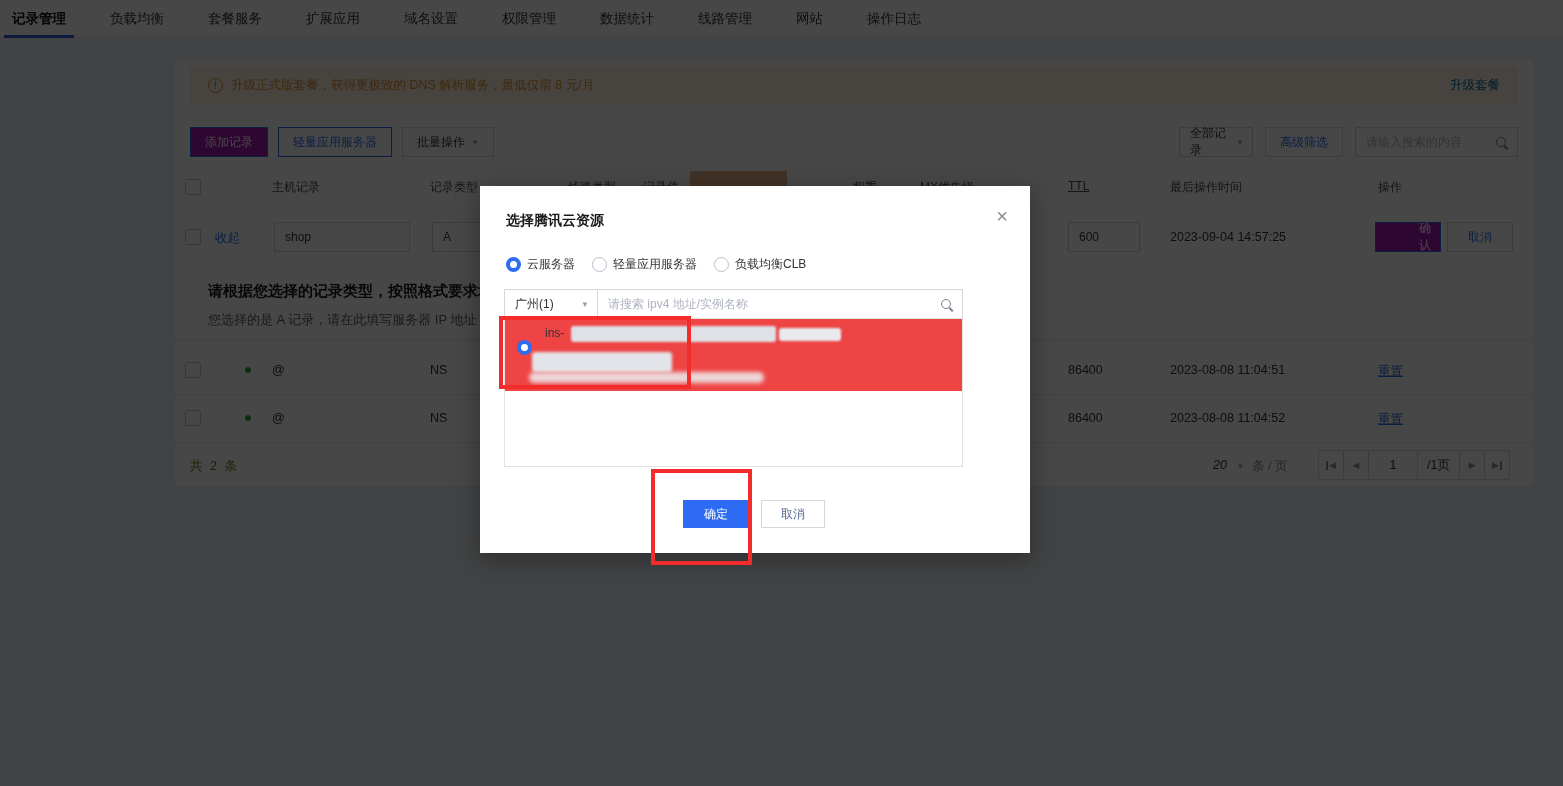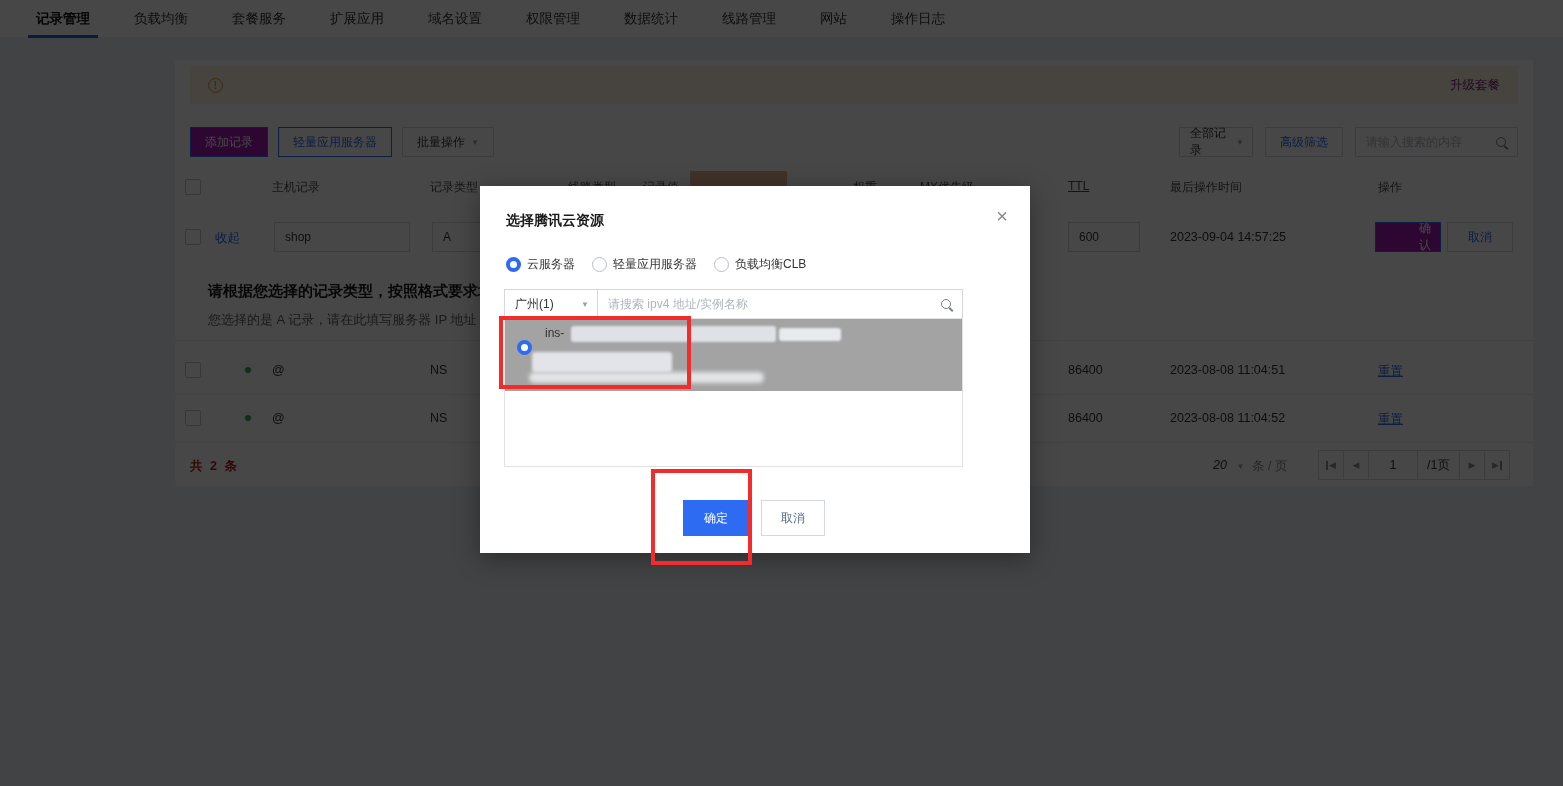--- a/index.html
+++ b/index.html
@@ -2,35 +2,35 @@
 <html><head>
 <meta charset="utf-8">
 <style>
   * { margin:0; padding:0; box-sizing:border-box; }
   html,body { width:1563px; height:786px; overflow:hidden; }
   body { font-family:"Liberation Sans","DejaVu Sans",sans-serif; background:#eef0f4; color:#333; }
   .screen { position:relative; width:1563px; height:786px; background:#eef0f4; }
 
   
   .topnav { position:absolute; left:0; top:0; width:1563px; height:38px; background:#fff;
-            display:flex; align-items:center; padding-left:36px; gap:44px; border-bottom:1px solid #ececec; }
+            display:flex; align-items:center; padding-left:12px; gap:44px; border-bottom:1px solid #ececec; }
   .tab { font-size:13.5px; color:#333; height:38px; line-height:38px; position:relative; cursor:pointer; white-space:nowrap; }
   .tab.active { color:#111; font-weight:bold; }
   .tab.active::after { content:""; position:absolute; left:-8px; right:-8px; bottom:0; height:3px; background:#2d5bd9; }
 
   
   .card { position:absolute; left:175px; top:60px; width:1358px; height:426px; background:#fff; }
 
   .banner { position:absolute; left:15px; top:6px; width:1328px; height:38px; background:#fdf3e1;
             display:flex; align-items:center; padding:0 18px; font-size:12.5px; color:#e0912f; }
   .banner .info-ic { width:15px; height:15px; border:1.5px solid #e0912f; border-radius:50%;
             display:inline-flex; align-items:center; justify-content:center; font-size:10px; font-weight:bold;
             color:#e0912f; margin-right:8px; flex:0 0 auto; }
   .banner .spacer { flex:1; }
-  .banner .upgrade { color:#701a75; cursor:pointer; }
+  .banner .upgrade { color:#0369a1; cursor:pointer; }
 
   .toolbar-left { position:absolute; left:15px; top:67px; display:flex; gap:10px; }
   .toolbar-right { position:absolute; right:15px; top:67px; display:flex; gap:12px; }
   .btn { height:30px; display:inline-flex; align-items:center; justify-content:center;
          font-size:12px; cursor:pointer; background:#fff; border:1px solid #d4d7dd; color:#333; padding:0 14px; }
   .btn.primary { background:#a21caf; border-color:#2d6bf2; color:#fff; }
   .btn.outline-blue { border-color:#2d6bf2; color:#2d6bf2; }
   .btn.blue-text { color:#2d6bf2; }
   .caret { font-size:8px; color:#98a0ad; margin-left:6px; }
   .selectbox { height:30px; background:#fff; border:1px solid #d4d7dd; display:inline-flex;
@@ -77,30 +77,30 @@
            z-index:100; box-shadow:0 6px 24px rgba(0,0,0,0.35); }
   .modal-title { position:absolute; left:26px; top:26px; font-size:14px; font-weight:bold; color:#1a1a1a; }
   .modal-close { position:absolute; right:22px; top:20px; font-size:20px; line-height:20px; color:#8a8a8a; cursor:pointer; }
   .radio-row { position:absolute; left:26px; top:70px; display:flex; gap:17px; align-items:center; }
   .radio-item { display:flex; align-items:center; gap:6px; font-size:12px; color:#333; cursor:pointer; }
   .radio { width:15px; height:15px; border-radius:50%; background:#fff; border:1px solid #b9bfc9; flex:0 0 auto; }
   .radio.on { border:4.5px solid #2d6bf2; }
   .regionselect { position:absolute; left:24px; top:103px; width:94px; }
   .modal-search { position:absolute; left:117px; top:103px; width:366px; }
   .listbox { position:absolute; left:24px; top:132px; width:459px; height:149px; border:1px solid #e2e2e2; background:#fff; overflow:hidden; }
-  .listitem { position:relative; width:100%; height:72px; background:#a3a3a3; cursor:pointer; }
+  .listitem { position:relative; width:100%; height:72px; background:#ef4444; cursor:pointer; }
   .listitem .radio { position:absolute; left:12px; top:21px; }
   .ins-label { position:absolute; left:40px; top:7px; font-size:12px; color:#333; }
   .blur { position:absolute; border-radius:3px; filter:blur(1.2px); }
   .b1 { left:66px; top:7px; width:205px; height:16px; background:#dfe1e6; }
   .b1b { left:274px; top:9px; width:62px; height:13px; background:#e8eaee; }
   .b2 { left:27px; top:33px; width:140px; height:20px; background:#e2e4e9; filter:blur(1.6px); }
   .b3 { left:24px; top:53px; width:235px; height:11px; background:#edeff2; filter:blur(2px); opacity:.85; border-radius:6px; }
   .modal-btns { position:absolute; left:203px; top:314px; display:flex; gap:12px; }
-  .mbtn { width:66px; height:36px; display:flex; align-items:center; justify-content:center; font-size:12px; cursor:pointer;font-family:Liberation Mono, monospace; }
+  .mbtn { width:66px; height:28px; display:flex; align-items:center; justify-content:center; font-size:12px; cursor:pointer;font-family:Liberation Mono, monospace; }
   .mbtn.ok { background:#2d6bf2; color:#fff; }
   .mbtn.cancel { background:#fff; border:1px solid #d4d7dd; color:#566a90; width:64px; }
 
   
   .annot { position:absolute; border:4px solid #f42b2b; z-index:200; pointer-events:none; }
   .annot.r1 { left:499px; top:316px; width:192px; height:73px; }
   .annot.r2 { left:651px; top:469px; width:101px; height:96px; }
 </style>
 </head>
 <body>
@@ -117,20 +117,21 @@
     <div class="tab">数据统计</div>
     <div class="tab">线路管理</div>
     <div class="tab">网站</div>
     <div class="tab">操作日志</div>
   </div>
 
   <div class="card">
 
     <div class="banner">
       <span class="info-ic">!</span>
+      <span>升级正式版套餐，获得更极致的 DNS 解析服务，最低仅需 8 元/月</span>
       <span class="spacer"></span>
       <span class="upgrade">升级套餐</span>
     </div>
 
     <div class="toolbar-left">
       <div class="btn primary">添加记录</div>
       <div class="btn outline-blue">轻量应用服务器</div>
       <div class="btn">
         <span>批量操作</span>
         <span class="caret">▼</span>
@@ -191,21 +192,21 @@
     <div class="checkbox" style="left:10px; top:350px;"></div>
     <div class="dot" style="left:70px; top:355px;"></div>
     <div class="celltext" style="left:97px; top:351px;">@</div>
     <div class="celltext" style="left:255px; top:351px;">NS</div>
     <div class="celltext" style="left:893px; top:351px;">86400</div>
     <div class="celltext" style="left:995px; top:351px;">2023-08-08 11:04:52</div>
     <span class="link" style="position:absolute; left:1203px; top:351px; text-decoration:underline;">重置</span>
 
     <div class="sep" style="top:382px;"></div>
 
-    <div class="celltext" style="left:15px; top:398px; color:#b91c1c; letter-spacing:2px;font-weight:bold;">共 2 条</div>
+    <div class="celltext" style="left:15px; top:398px; color:#4d7c0f; letter-spacing:2px;">共 2 条</div>
     <div style="position:absolute; left:1038px; top:398px; font-size:12.5px; color:#333; cursor:pointer;font-style:italic;">
       <span>20</span>
       <span class="caret">▼</span>
     </div>
     <div class="celltext" style="left:1077px; top:398px; color:#888;">条 / 页</div>
     <div class="pager">
       <div class="pgbox first" style="width:26px;">
           <span class="bar"></span>
           <span class="arrow">◀</span>
         </div>

